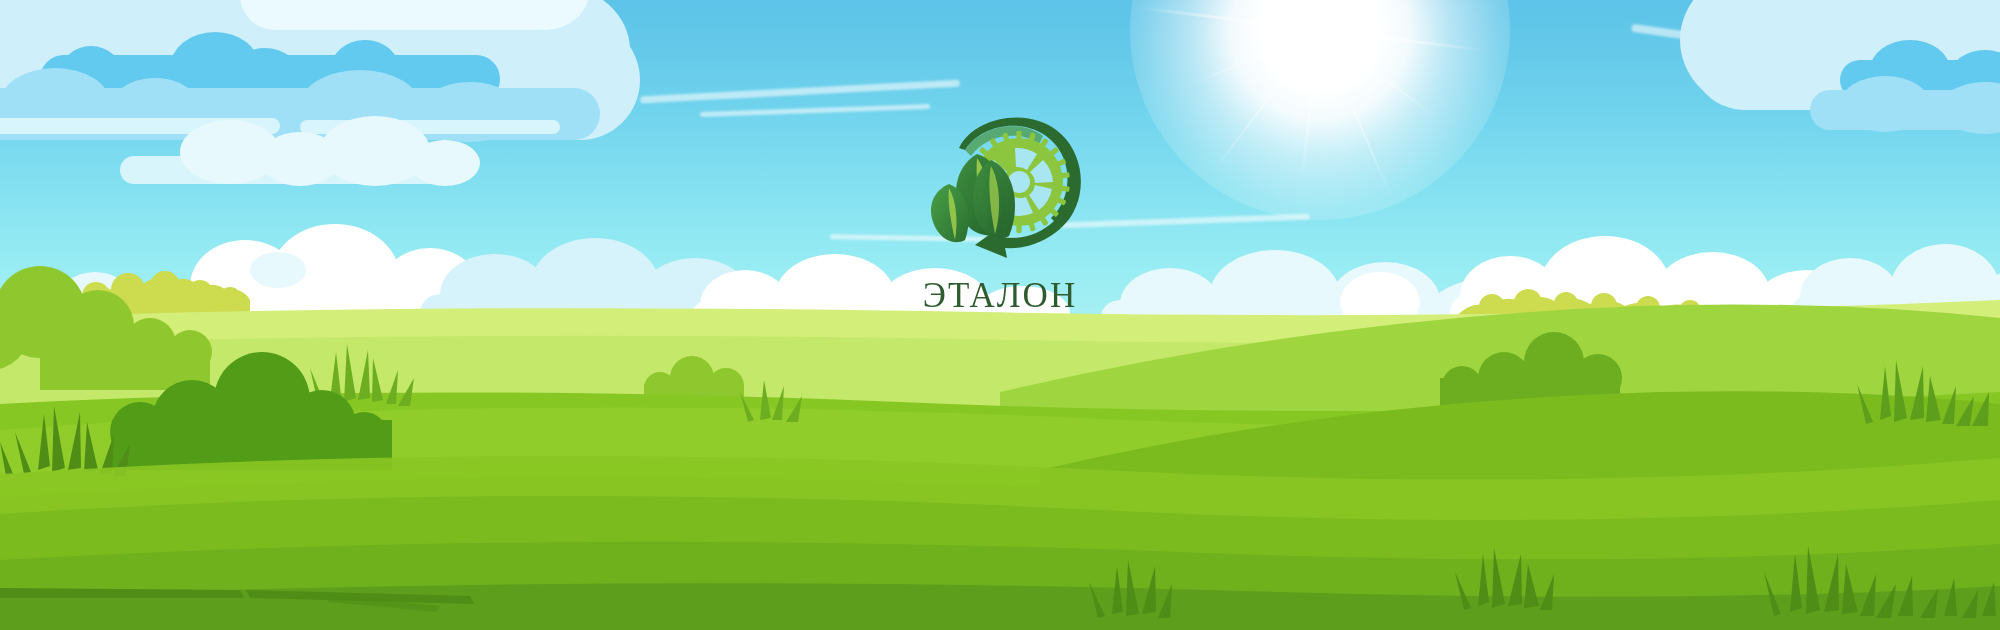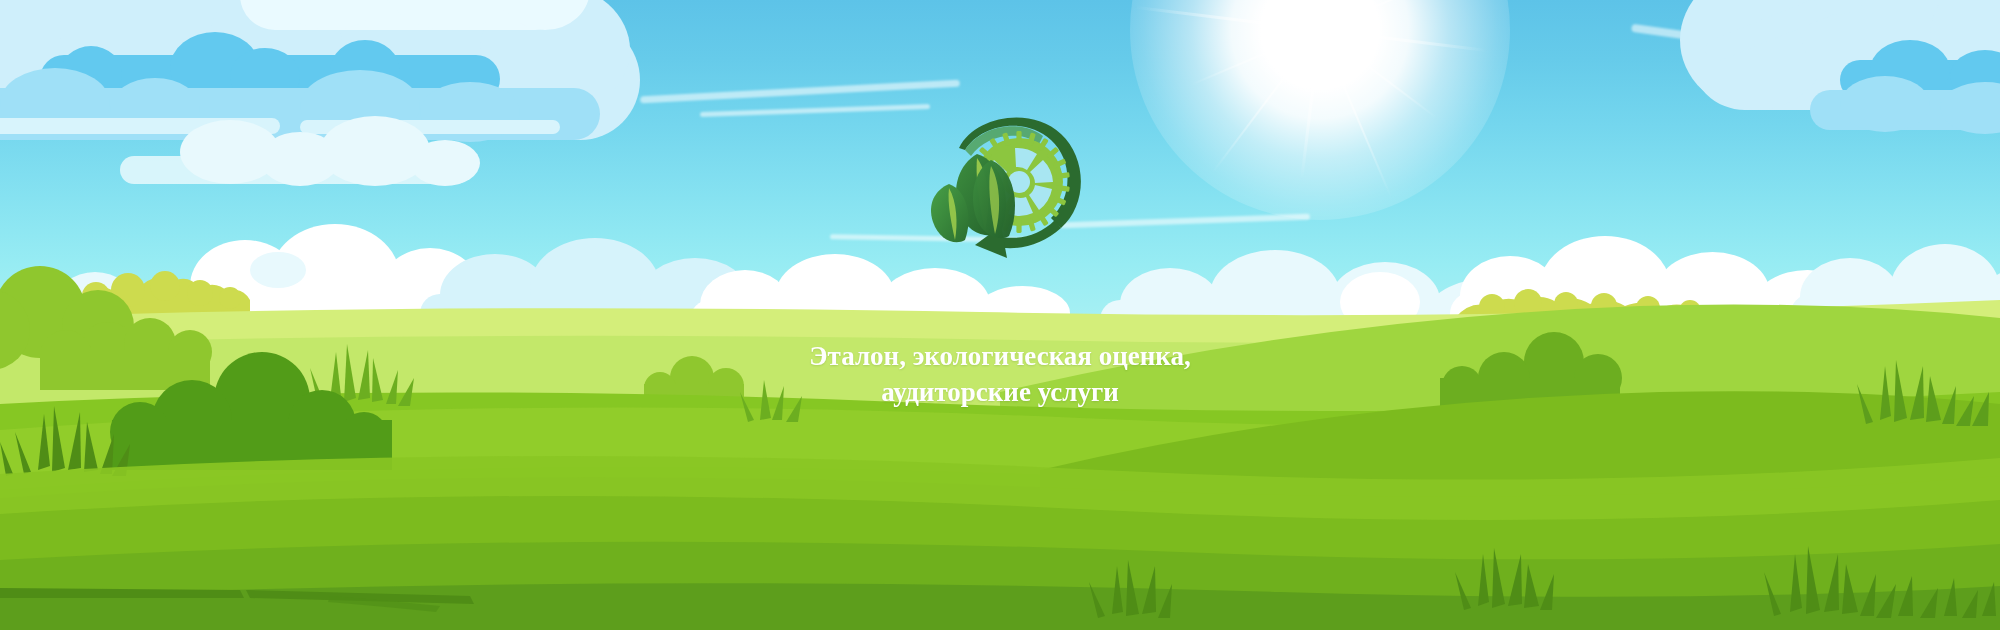--- a/index.html
+++ b/index.html
@@ -483,19 +483,16 @@
 
         <path d="M34,76 C52,82 58,110 50,132 C40,138 24,132 18,114 C12,96 20,82 34,76 Z" fill="url(#leafB)"></path>
         <path d="M34,80 C42,94 43,116 40,132 C37,118 32,96 34,80 Z" fill="#a7d34e" opacity=".8"></path>
 
         <path d="M76,52 C100,62 106,100 94,128 C84,134 66,128 60,106 C54,82 62,60 76,52 Z" fill="url(#leafA)" opacity=".98"></path>
         <path d="M76,58 C86,76 86,106 80,126 C76,106 72,76 76,58 Z" fill="#a7d34e" opacity=".7"></path>
       </g>
     </svg>
   </div>
 
-
-  <div class="brand-tagline">
-    <div>Эталон, экологическая оценка,</div>
-    <div>аудиторские услуги</div>
-  </div>
+  <div class="brand-title">ЭТАЛОН</div>
+
 
 </div>
 
 </body></html>

